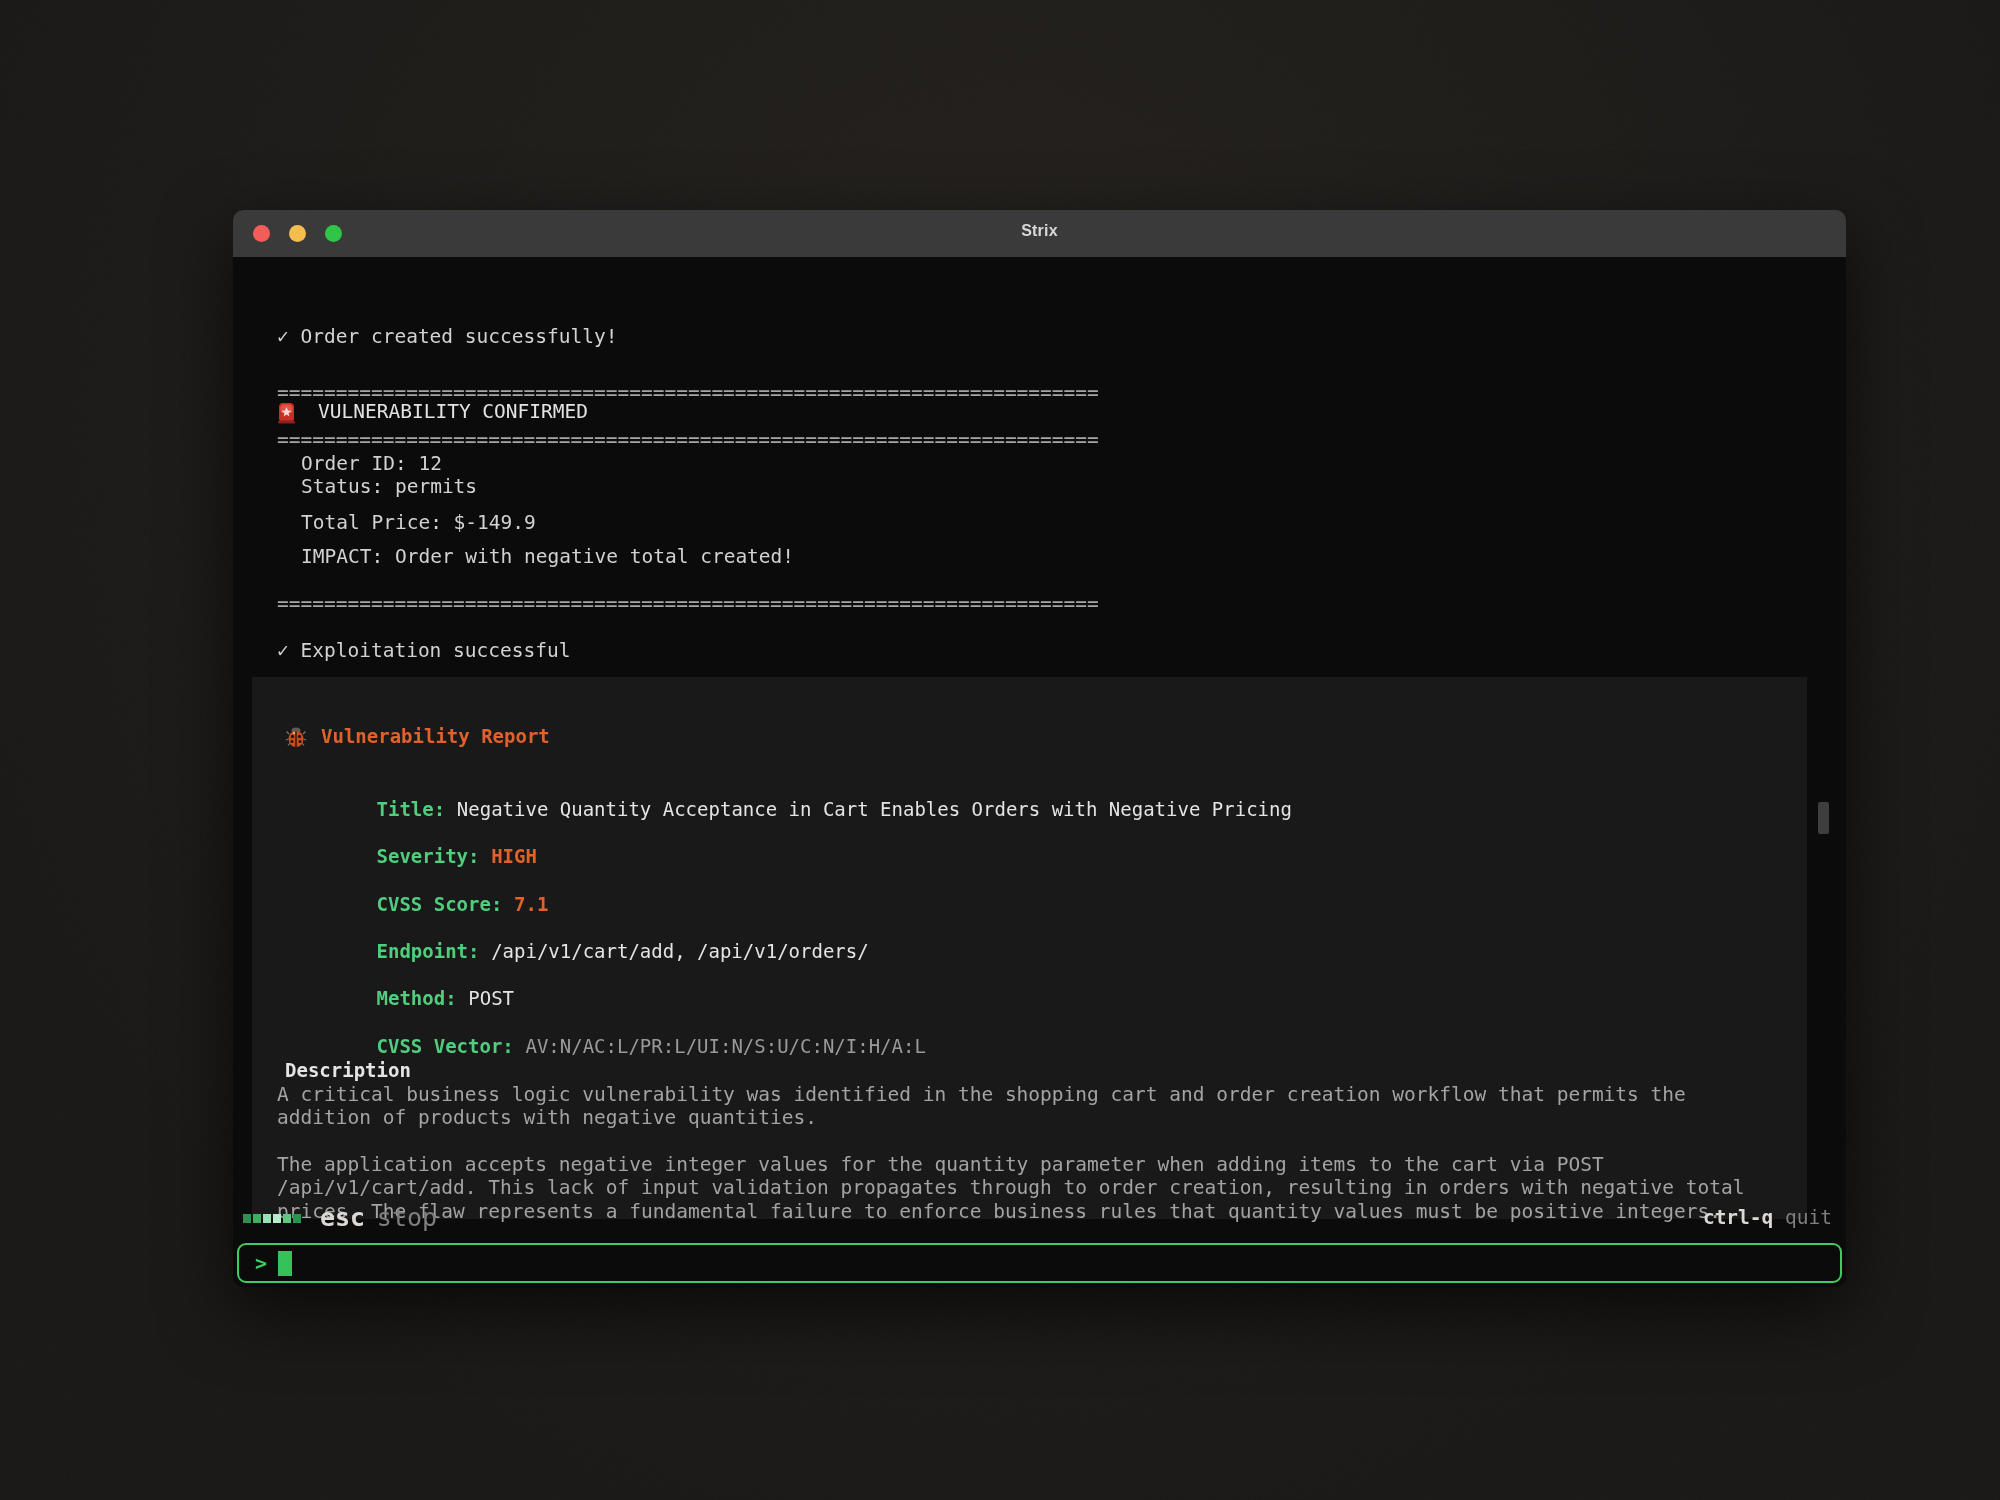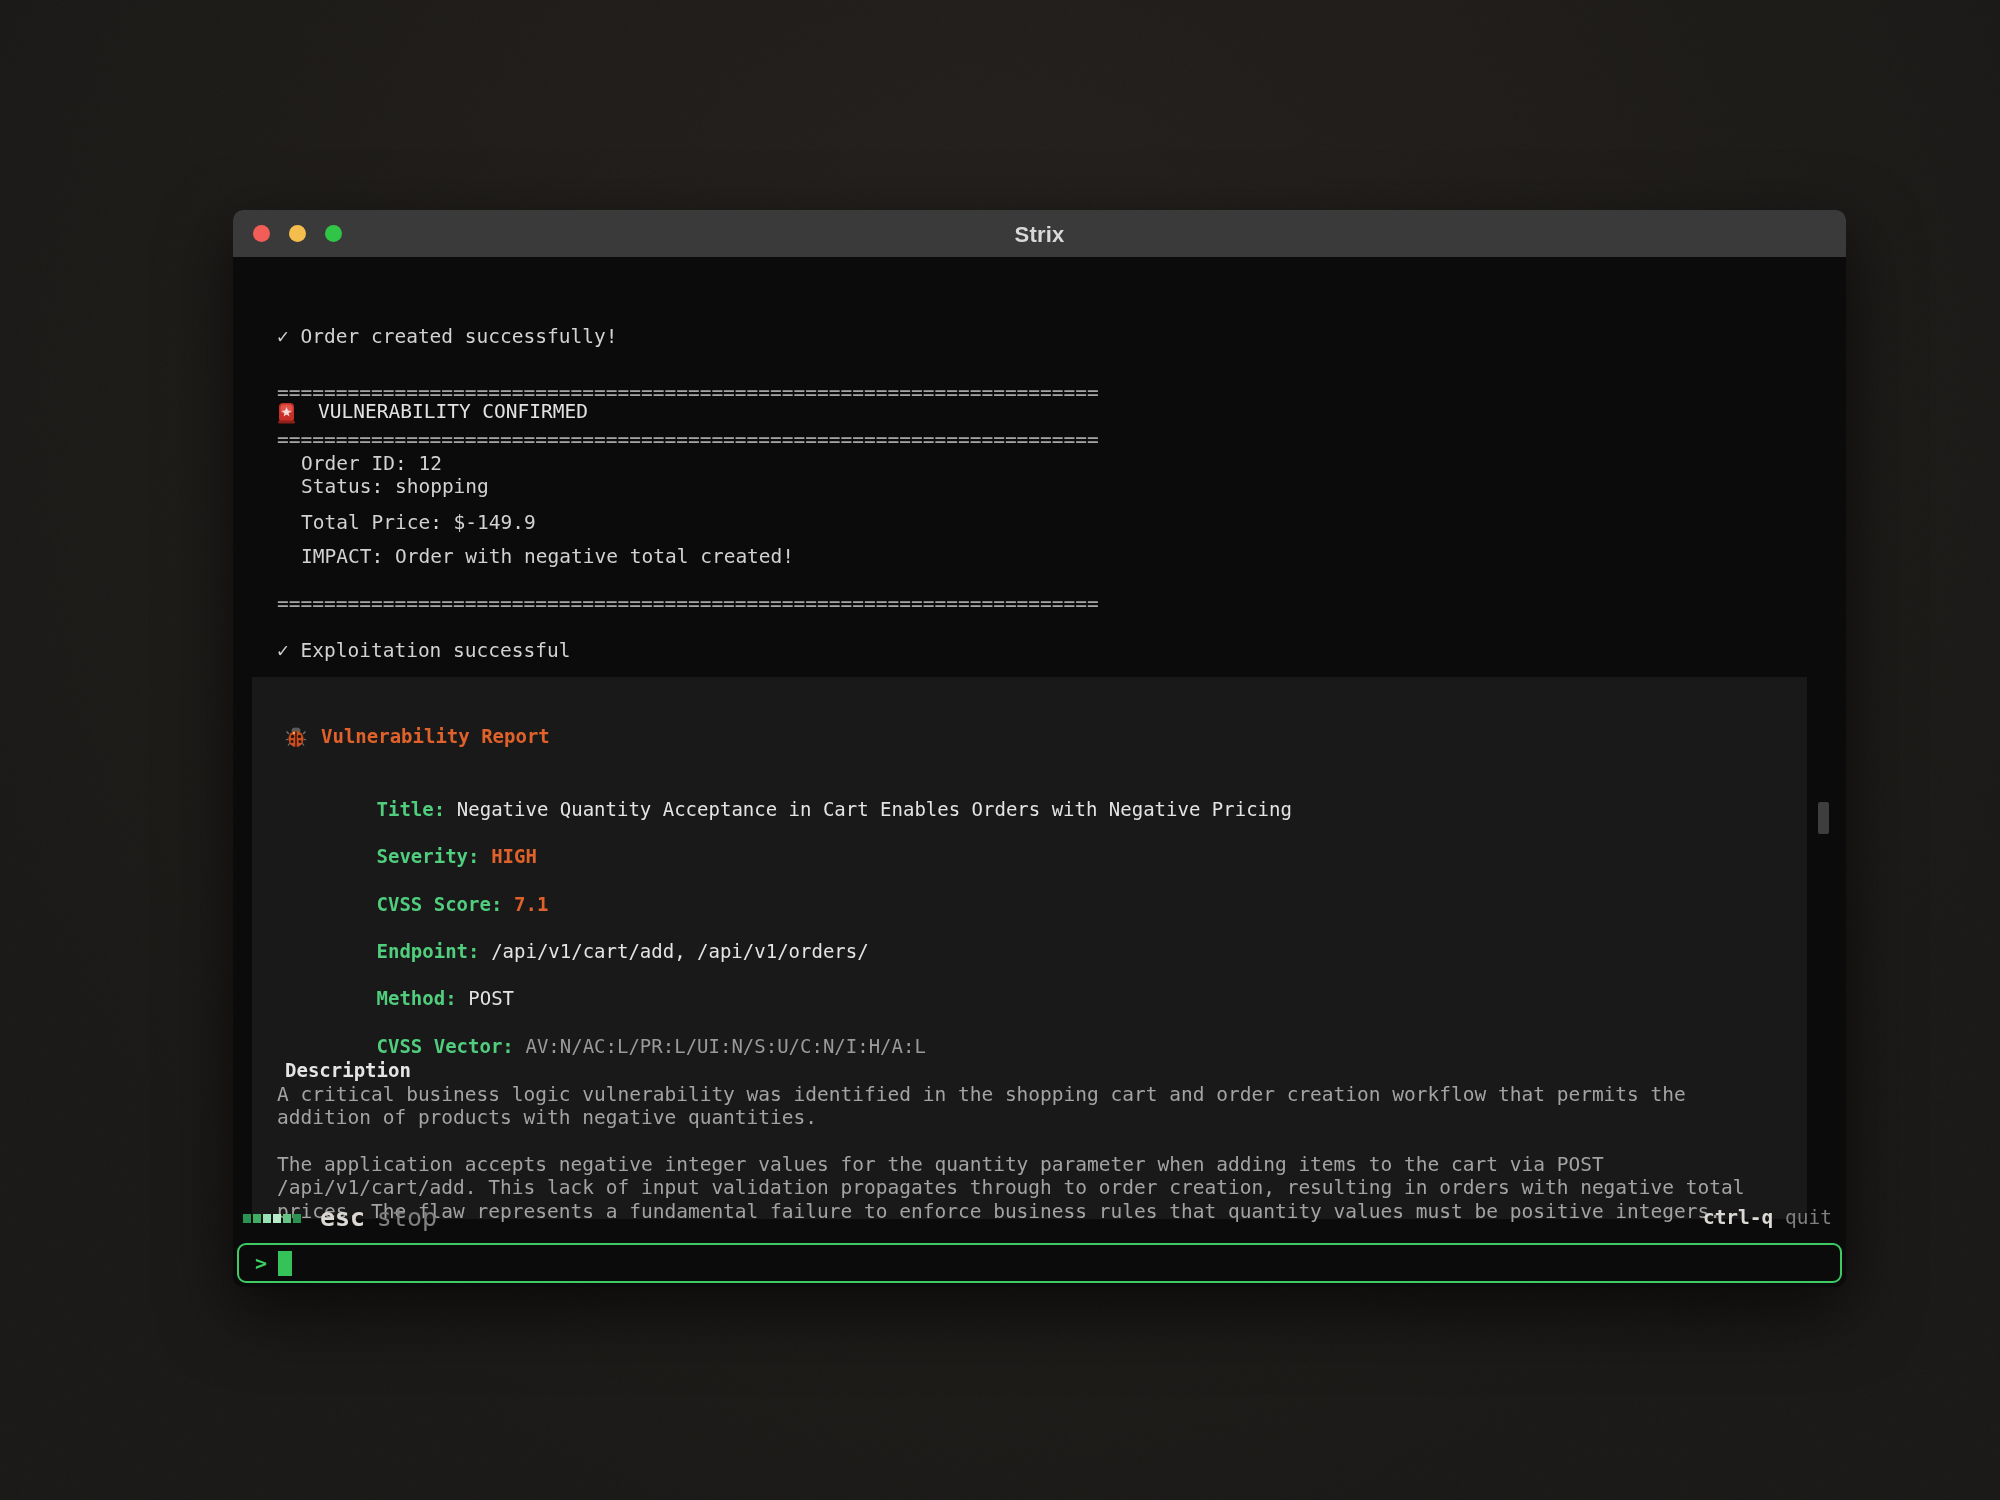--- a/index.html
+++ b/index.html
@@ -21,21 +21,21 @@
     position: absolute; left: 0; top: 0; width: 100%; height: 47px;
     background: #3a3a3a; border-radius: 10px 10px 0 0;
   }
   .traffic { position: absolute; top: 15px; width: 17px; height: 17px; border-radius: 50%; }
   .t-close { left: 20px;  background: #f25e57; }
   .t-min   { left: 56px;  background: #f5bd4e; }
   .t-max   { left: 92px;  background: #30c546; }
   .win-title {
     position: absolute; top: 12px; left: 0; width: 100%; text-align: center;
     font-family: "Liberation Sans", sans-serif; font-weight: bold;
-    font-size: 22px; color: #d8d8d8; letter-spacing: 0.2px;
+    font-size: 16px; color: #d8d8d8; letter-spacing: 0.2px;
   }
 
   
   .content { position: absolute; left: 0; top: 47px; width: 100%; height: 1030px; }
   .tline {
     position: absolute; left: 44px; font-size: 19.5px; line-height: 23.4px;
     color: #d2d2d2; white-space: pre;
   }
   .indent { padding-left: 24px; }
   .sep { color: #a6a6a6; letter-spacing: 0; }
@@ -120,21 +120,21 @@
           <polygon points="9.5,7 11,10.5 14.5,11 11.5,13 12.5,16.5 9.5,14.5 6.5,16.5 7.5,13 4.5,11 8,10.5" fill="#f7ddd8"></polygon>
           <rect x="1" y="20.5" width="17" height="3" rx="1.5" fill="#8f1f1a"></rect>
         </svg>
       </span>
       <span>VULNERABILITY CONFIRMED</span>
     </div>
 
     <div class="tline sep" style="top:171px">======================================================================</div>
 
     <div class="tline indent" style="top:195px">Order ID: 12</div>
-    <div class="tline indent" style="top:218px">Status: shopping</div>
+    <div class="tline indent" style="top:218px">Status: permits</div>
     <div class="tline indent" style="top:254px">Total Price: $-149.9</div>
 
     <div class="tline indent" style="top:288px">IMPACT: Order with negative total created!</div>
 
     <div class="tline sep" style="top:335px">======================================================================</div>
 
     <div class="tline" style="top:382px">✓ Exploitation successful</div>
 
     <div class="panel">
 

